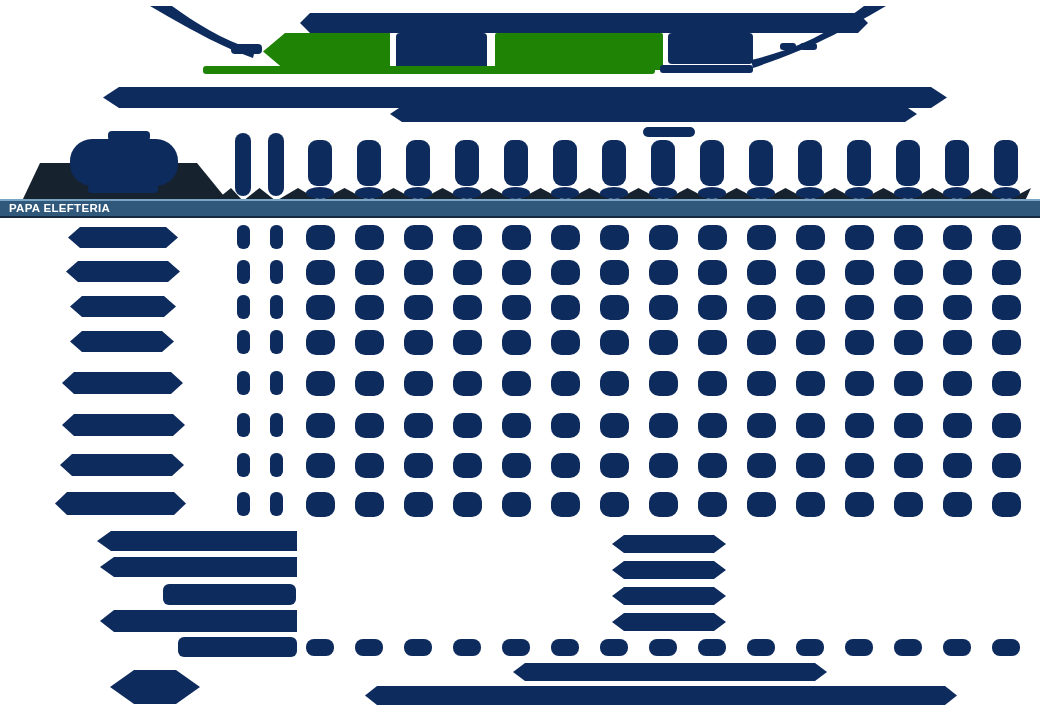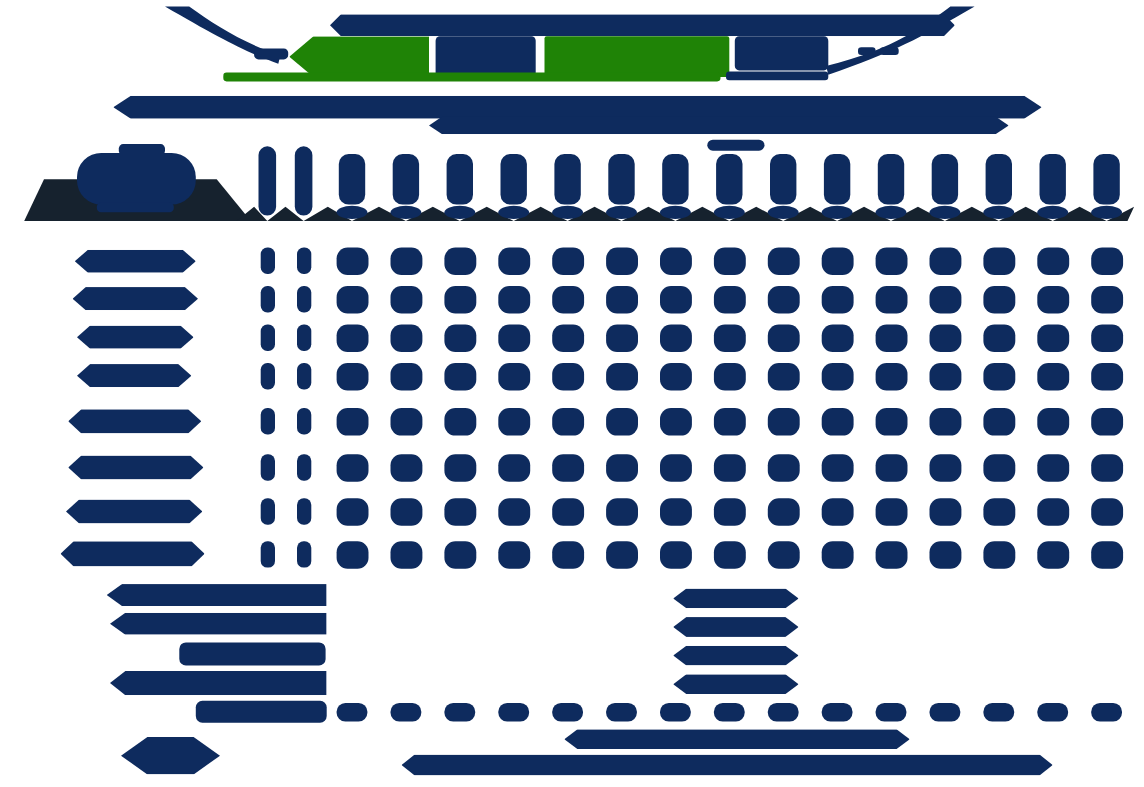--- a/index.html
+++ b/index.html
@@ -242,14 +242,17 @@
       <div class="blob" style="left: 649px; top: 638.5px; width: 28px; height: 17px; background: var(--navy); border-radius: 8px;"></div>
       <div class="blob" style="left: 698px; top: 638.5px; width: 28px; height: 17px; background: var(--navy); border-radius: 8px;"></div>
       <div class="blob" style="left: 747px; top: 638.5px; width: 28px; height: 17px; background: var(--navy); border-radius: 8px;"></div>
       <div class="blob" style="left: 796px; top: 638.5px; width: 28px; height: 17px; background: var(--navy); border-radius: 8px;"></div>
       <div class="blob" style="left: 845px; top: 638.5px; width: 28px; height: 17px; background: var(--navy); border-radius: 8px;"></div>
       <div class="blob" style="left: 894px; top: 638.5px; width: 28px; height: 17px; background: var(--navy); border-radius: 8px;"></div>
       <div class="blob" style="left: 943px; top: 638.5px; width: 28px; height: 17px; background: var(--navy); border-radius: 8px;"></div>
       <div class="blob" style="left: 992px; top: 638.5px; width: 28px; height: 17px; background: var(--navy); border-radius: 8px;"></div>
     </div>
 
+  <div class="bar">
+    <span>PAPA ELEFTERIA</span>
+  </div>
 
 </div>
 
 </body></html>

